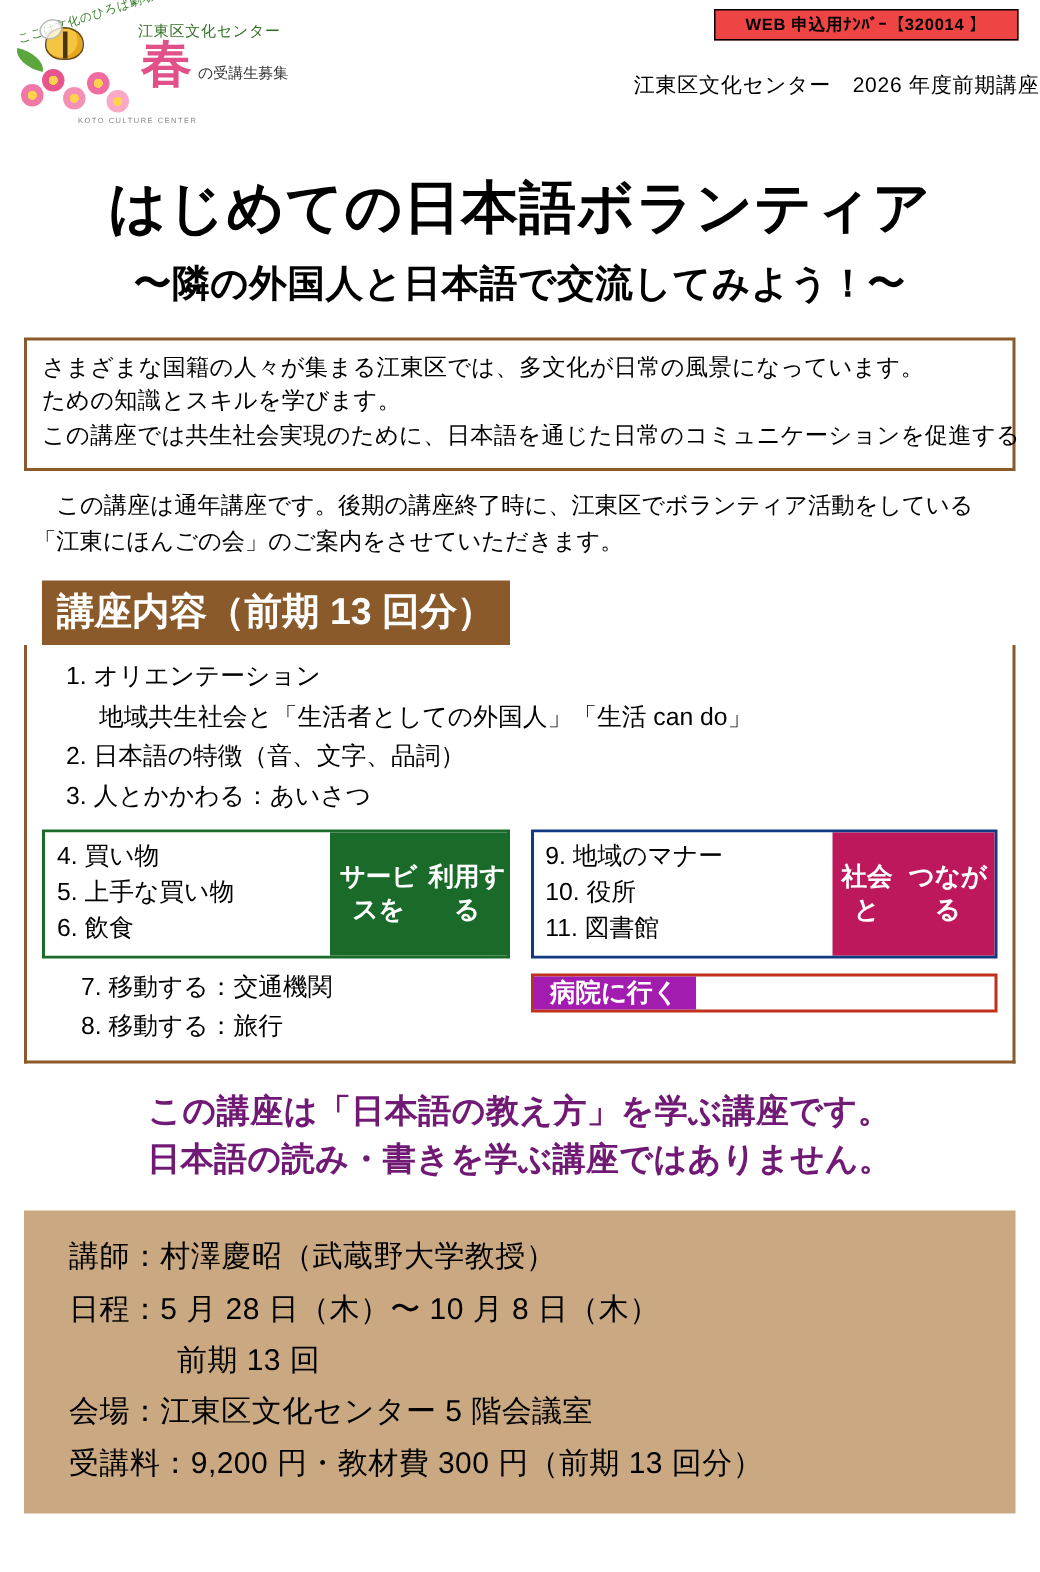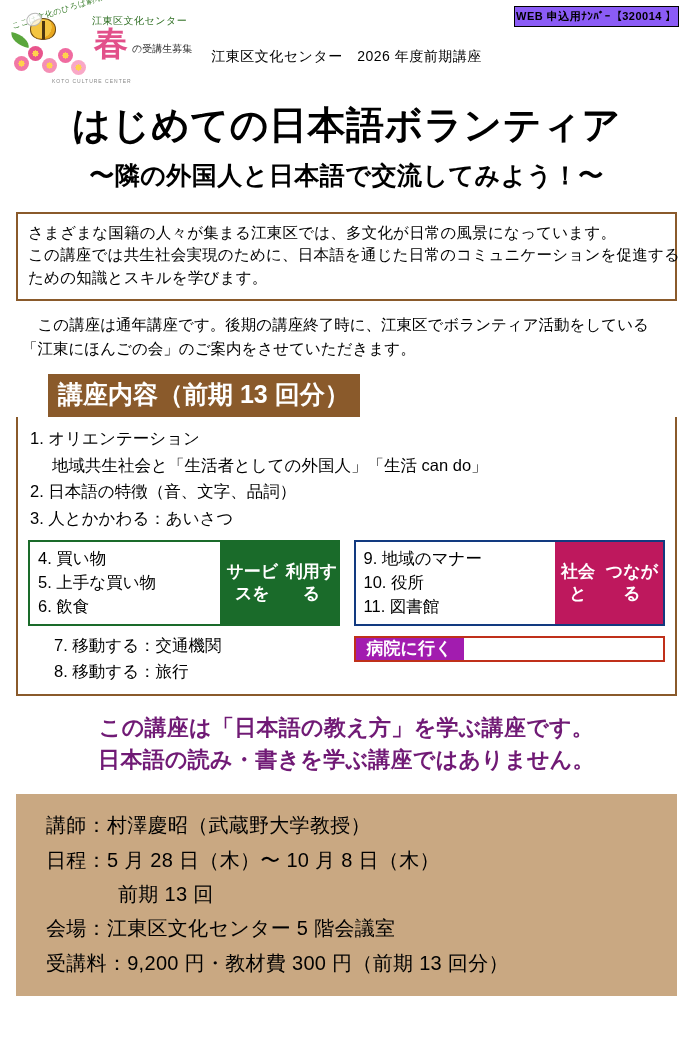--- a/index.html
+++ b/index.html
@@ -122,44 +122,44 @@
     top: 74px;
     font-size: 5px;
     color: #888;
     letter-spacing: 1px;
   }
 
   .web-no {
     position: absolute;
     right: 14px;
     top: 6px;
-    background: #8b5cf6;
+    background: #ef4444;
     border: 1px solid #000;
     font-size: 11px;
     font-weight: bold;
-    padding: 2px 1px;
+    padding: 2px 20px;
     letter-spacing: 0.5px;
   }
 
   .center-sub {
     position: absolute;
     left: 0; right: 0;
     top: 48px;
-    text-align: center;
+    text-align: right;
     font-size: 14px;
     letter-spacing: 0.5px;
   }
 
   
   .title-main {
     text-align: center;
     font-size: 38px;
     font-weight: bold;
     letter-spacing: 0.5px;
-    margin-top: 8px;
+    margin-top: 21px;
     font-family: "DejaVu Sans", "Liberation Sans", sans-serif;
   }
   .title-sub {
     text-align: center;
     font-size: 25px;
     font-weight: bold;
     margin-top: 8px;
     letter-spacing: 0.5px;
   }
 
@@ -186,33 +186,33 @@
     margin: 14px 16px 0 16px;
     background: #8a5a2b;
     color: #ffffff;
     font-size: 25px;
     font-weight: bold;
     padding: 4px 10px 6px 10px;
     display: inline-block;
     position: relative;
     left: 0;
   }
-  .section-head-wrap { padding-left: 32px; text-decoration: underline; }
+  .section-head-wrap { padding-left: 12px; text-decoration: underline; }
 
   .contents-box {
     margin: 0 16px;
     border: 2px solid #8a5a2b;
     border-top: none;
     padding: 8px 0 10px 0;
     position: relative;
   }
   .clist {
     font-size: 16.5px;
     line-height: 1.62;
-    padding-left: 12px;
+    padding-left: 26px;
   }
   .clist .sub {
     padding-left: 22px;
   }
 
   .group-row {
     display: flex;
     gap: 14px;
     padding: 6px 10px 0 10px;
     align-items: flex-start;
@@ -303,22 +303,22 @@
   <div class="web-no">WEB 申込用ﾅﾝﾊﾞｰ【320014 】</div>
 
   <div class="center-sub">江東区文化センター　2026 年度前期講座</div>
 </div>
 
 <div class="title-main">はじめての日本語ボランティア</div>
 <div class="title-sub">〜隣の外国人と日本語で交流してみよう！〜</div>
 
 <div class="intro-box">
   <div>さまざまな国籍の人々が集まる江東区では、多文化が日常の風景になっています。</div>
+  <div>ための知識とスキルを学びます。</div>
   <div>この講座では共生社会実現のために、日本語を通じた日常のコミュニケーションを促進する</div>
-  <div>ための知識とスキルを学びます。</div>
 </div>
 
 <div class="note">この講座は通年講座です。後期の講座終了時に、江東区でボランティア活動をしている「江東にほんごの会」のご案内をさせていただきます。</div>
 
 <div class="section-head-wrap">
   <div class="section-head">講座内容（前期 13 回分）</div>
 </div>
 
 <div class="contents-box">
 

